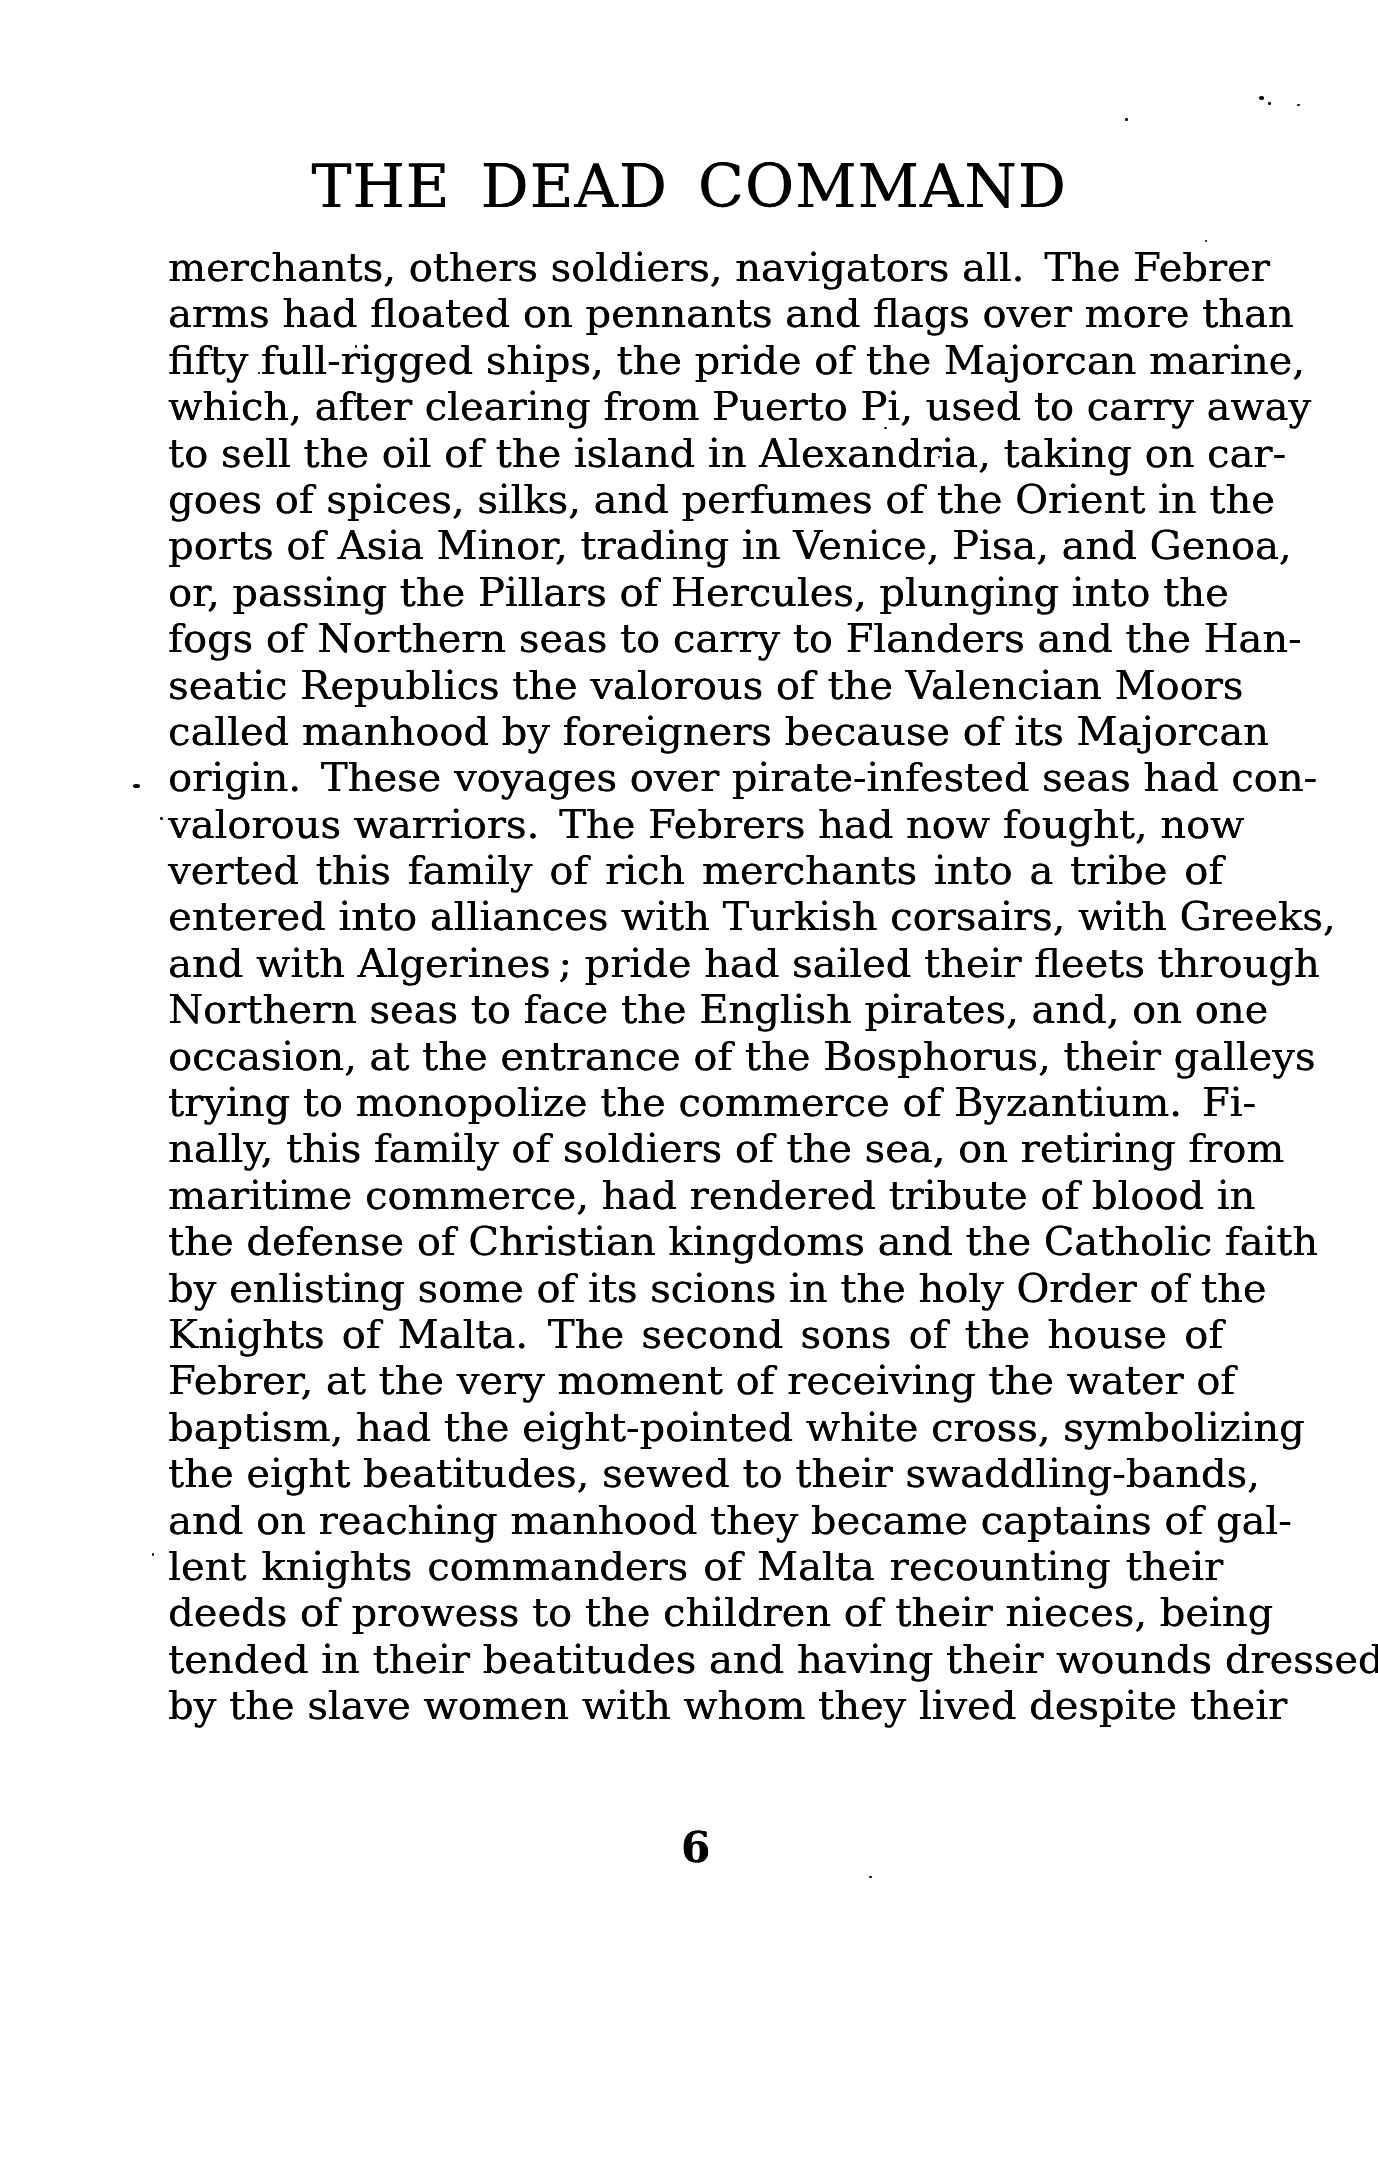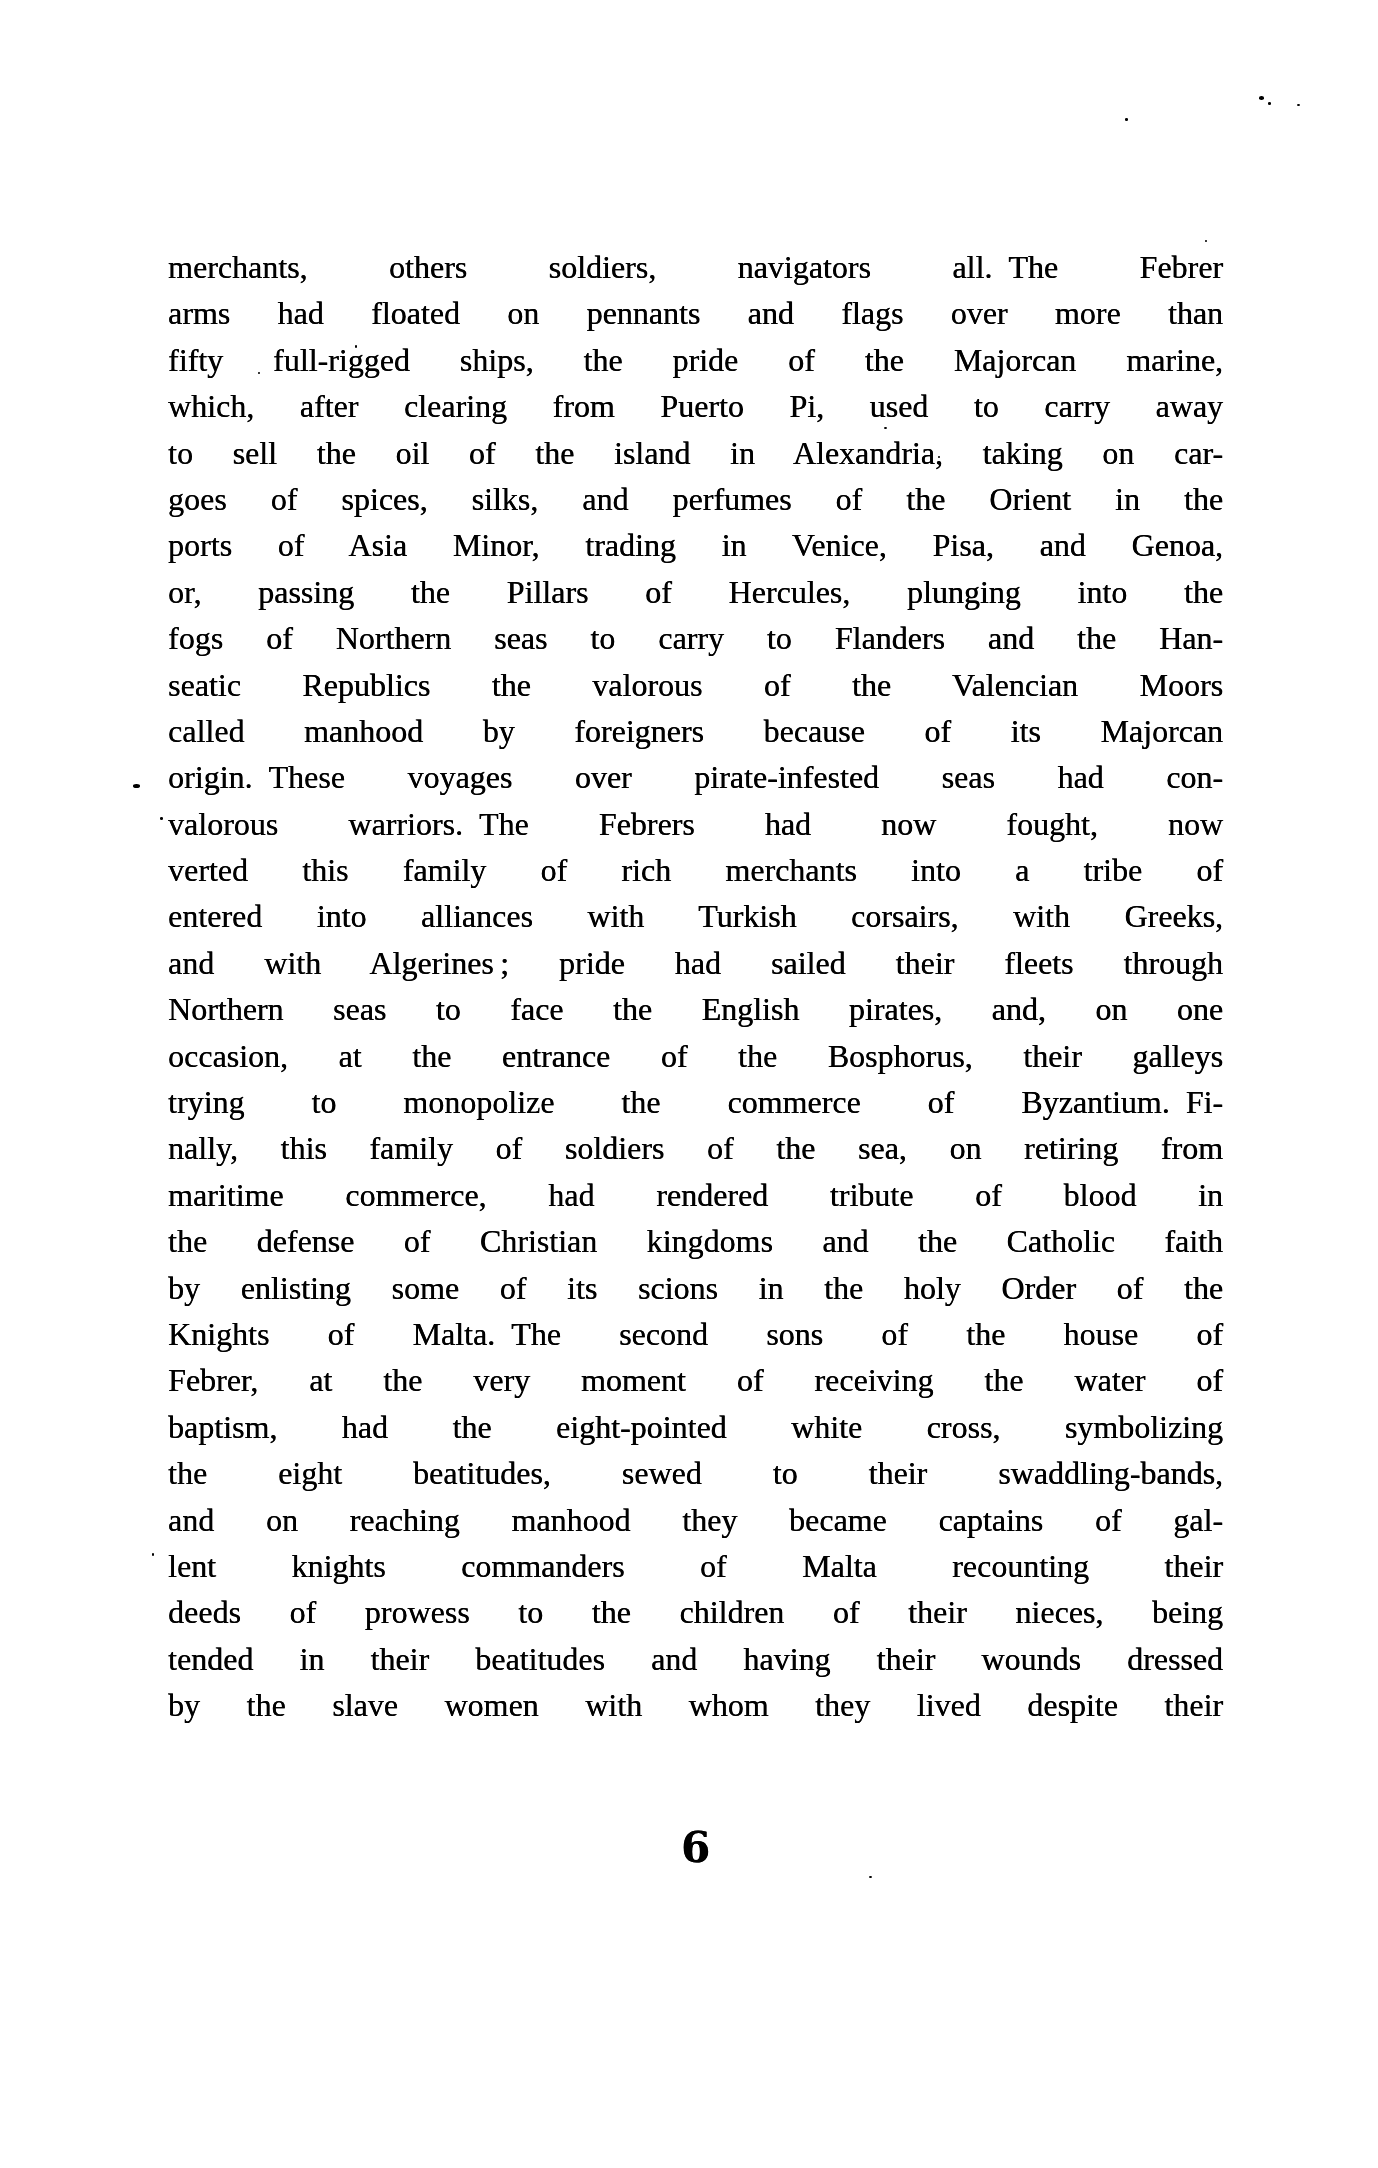--- a/index.html
+++ b/index.html
@@ -31,27 +31,26 @@
   }
   .body-text {
     position: absolute;
     left: 168px;
     top: 244px;
     width: 1055px;
   }
   .body-line {
     height: 46.4px;
     line-height: 46.4px;
-    font-size: 32px;
+    font-size: 40px;
     text-align: justify;
     text-align-last: justify;
     white-space: nowrap;
     overflow: visible;
     text-shadow: 0.35px 0 currentColor;
-    font-family: Liberation Serif, serif;
   }
   .page-number {
     position: absolute;
     left: 168px;
     top: 1827px;
     width: 1055px;
     text-align: center;
     font-size: 42px;
     line-height: 1;
     font-weight: bold;
@@ -61,20 +60,21 @@
     position: absolute;
     background: #000000;
     border-radius: 45%;
   }
 </style>
 </head>
 <body>
 
 <div class="page">
 
+  <div class="running-title">THE DEAD COMMAND</div>
 
   <div class="body-text">
       <div class="body-line">merchants, others soldiers, navigators all. The Febrer</div>
       <div class="body-line">arms had floated on pennants and flags over more than</div>
       <div class="body-line">fifty full-rigged ships, the pride of the Majorcan marine,</div>
       <div class="body-line">which, after clearing from Puerto Pi, used to carry away</div>
       <div class="body-line">to sell the oil of the island in Alexandria, taking on car-</div>
       <div class="body-line">goes of spices, silks, and perfumes of the Orient in the</div>
       <div class="body-line">ports of Asia Minor, trading in Venice, Pisa, and Genoa,</div>
       <div class="body-line">or, passing the Pillars of Hercules, plunging into the</div>

